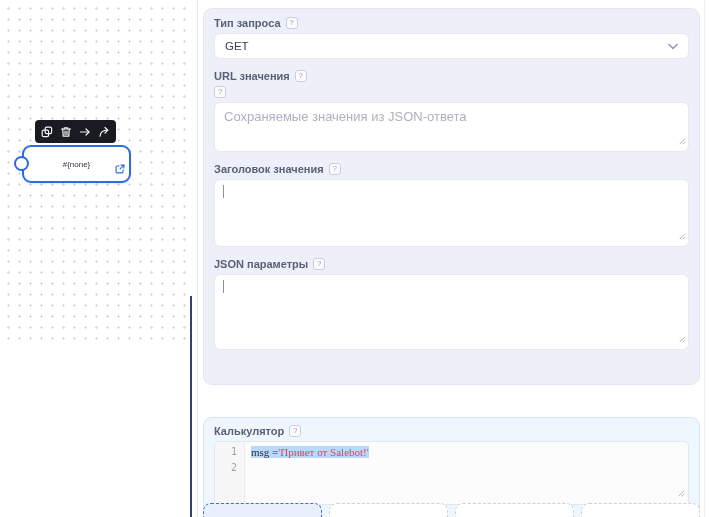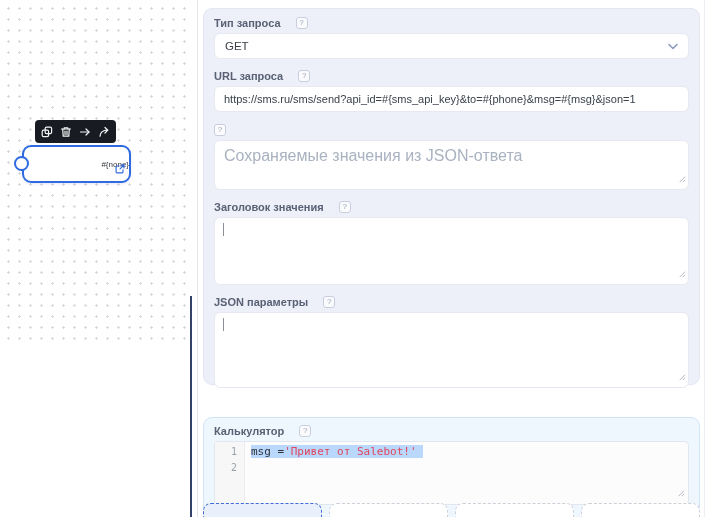--- a/index.html
+++ b/index.html
@@ -24,38 +24,38 @@
     background:#181b21; border-radius:4px;
     display:flex; align-items:center; justify-content:space-around; padding:0 3px;
   }
   .tb-btn { width:17px; height:17px; display:flex; align-items:center; justify-content:center; cursor:pointer; }
   .tb-btn svg { stroke:#f4f5f7; fill:none; stroke-width:1.2; stroke-linecap:round; stroke-linejoin:round; }
 
   #flow-node {
     position:absolute; left:22px; top:145px; width:109px; height:38px;
     background:#fff; border:2px solid #2f6ae1; border-radius:9px;
     box-shadow:0 1px 3px rgba(40,70,160,.12);
-    display:flex; align-items:center; justify-content:flex-end;
+    display:flex; align-items:center; justify-content:center;
   }
   #flow-node .node-label { font-size:8px; color:#30343c; }
   #node-external-icon { position:absolute; right:4px; bottom:3px; }
   #node-external-icon svg { stroke:#2f6ae1; fill:none; stroke-width:1.3; stroke-linecap:round; stroke-linejoin:round; }
   #node-connector {
     position:absolute; left:14px; top:156px; width:15px; height:15px;
     border-radius:50%; background:#fff; border:2px solid #2f6ae1;
   }
 
   
   #card-request {
     position:absolute; left:203px; top:8px; width:497px; height:377px;
     background:#eef0f9; border:1px solid #e4e5f2; border-radius:9px;
     padding:7px 10px 10px;
   }
   .field-label {
-    display:flex; align-items:center; gap:15px;
+    display:flex; align-items:center; gap:5px;
     font-size:11px; font-weight:600; color:#596175; margin:1px 0 4px;
   }
   .help-badge {
     width:12px; height:12px; border:1px solid #c9cede; border-radius:3px;
     color:#9aa3b5; font-size:8px; line-height:10px; text-align:center;
     background:#fbfbfe; cursor:pointer; font-weight:400;
   }
   .select-box {
     height:26px; background:#fff; border:1px solid #e7e8f0; border-radius:6px;
     display:flex; align-items:center; justify-content:space-between;
@@ -63,21 +63,21 @@
   }
   .select-box svg { stroke:#8e9cc0; fill:none; stroke-width:1.6; stroke-linecap:round; stroke-linejoin:round; }
   .text-input {
     width:100%; height:26px; background:#fff; border:1px solid #e7e8f0; border-radius:6px;
     padding:0 9px; font-size:11px; color:#3a4149; margin-bottom:11px;
     font-family:"Liberation Sans", sans-serif; outline:none;
   }
   .ta-wrap { position:relative; margin-bottom:11px; }
   .ta {
     display:block; width:100%; background:#fff; border:1px solid #e7e8f0; border-radius:6px;
-    padding:6px 9px; font-size:16px; color:#3a4149; resize:none; outline:none;
+    padding:6px 9px; font-size:13px; color:#3a4149; resize:none; outline:none;
     font-family:"Liberation Sans", sans-serif;
   }
   .ta::placeholder { color:#a9b2c0; opacity:1; }
   .caret { position:absolute; left:9px; top:6px; width:1px; height:13px; background:#8a8f98; }
   .resize-corner { position:absolute; right:3px; bottom:3px; pointer-events:none; }
   .resize-corner svg { stroke:#a7adb8; fill:none; stroke-width:1; }
 
   #card-calculator {
     position:absolute; left:203px; top:417px; width:497px; height:110px;
     background:#eff7fe; border:1px solid #d2e4f6; border-radius:9px;
@@ -91,21 +91,21 @@
     width:30px; background:#f7f7f8; border-right:1px solid #ececf0;
     padding:2px 7px 0 0; text-align:right;
     font-family:"DejaVu Sans Mono", monospace; font-size:10px; line-height:16px; color:#9aa0ab;
   }
   #code-lines {
     flex:1; padding:2px 0 0 6px;
     font-family:"DejaVu Sans Mono", monospace; font-size:11px; line-height:16px; color:#2d3138;
   }
   .code-line { white-space:pre; }
   .sel { background:#b9d8fb; }
-  .sel-pad { padding-right:6px; }
+  .sel-pad { padding-right:0;font-family:Liberation Serif, serif; }
   .code-string { color:#e0455e; }
   .code-caret { display:inline-block; width:1px; height:12px; background:#23262b; vertical-align:-2px; }
 
   #bottom-tabs { position:absolute; left:203px; top:503px; display:flex; gap:7px; }
   .bottom-tab { width:119px; height:30px; border-radius:8px; cursor:pointer; }
   .bottom-tab.active { border:1.5px dashed #3f6ad8; background:#e9effb; }
   .bottom-tab.idle   { border:1.5px dashed #ccd0d8; background:#ffffff; }
 </style>
 </head>
 <body>
@@ -163,24 +163,23 @@
     <span class="help-badge">?</span>
   </div>
   <div class="select-box">
     <span>GET</span>
     <svg width="10" height="7" viewBox="0 0 10 7">
         <path d="M1 1.5l4 4 4-4"></path>
       </svg>
   </div>
 
   <div class="field-label">
-    <span>URL запроса</span>
-    <span class="help-badge">?</span>
-  </div>
-  <input class="text-input" type="text" value="https://sms.ru/sms/send?api_id=#{sms_api_key}&amp;to=#{phone}&amp;msg=#{msg}&amp;json=1" style="">
+    <span>URL значения</span>
+    <span class="help-badge">?</span>
+  </div>
 
   <div class="field-label">
     <span class="help-badge">?</span>
   </div>
   <div class="ta-wrap">
     <textarea class="ta" style="height: 50px;" placeholder="Сохраняемые значения из JSON-ответа"></textarea>
     <span class="resize-corner">
       <svg width="9" height="9" viewBox="0 0 10 10">
           <path d="M9 3L3 9M9 6.5L6.5 9"></path>
         </svg>

